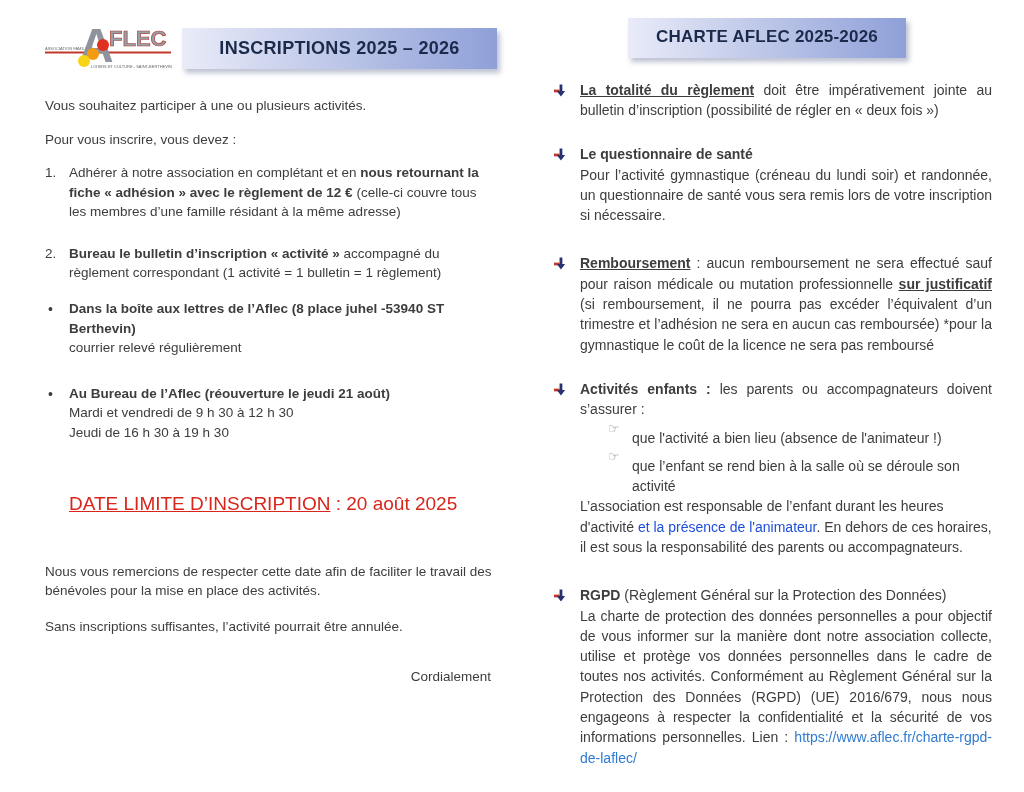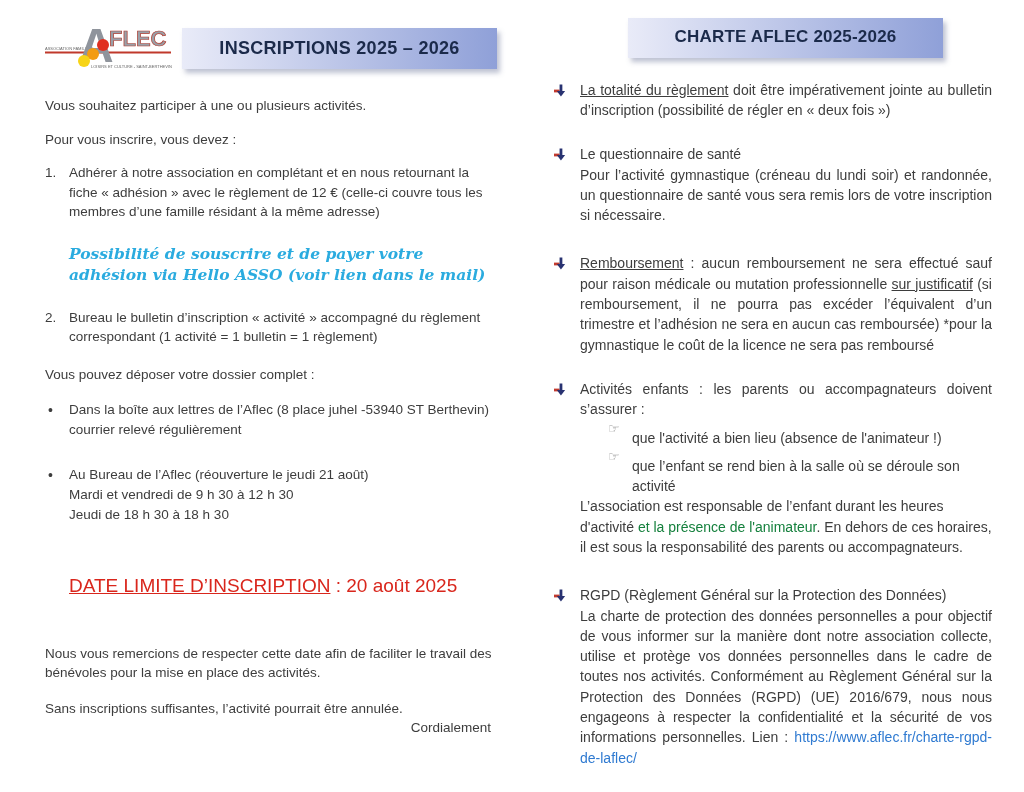--- a/index.html
+++ b/index.html
@@ -18,41 +18,41 @@
   .col-right{position:absolute;left:540px;top:18px;width:452px;}
 
   .logo-row{display:flex;align-items:flex-start;}
   .logo{width:128px;height:56px;flex:0 0 auto;}
   .banner{
     background:linear-gradient(90deg,var(--banner-from) 0%,var(--banner-to) 100%);
     color:var(--banner-text);font-weight:bold;text-align:center;
     box-shadow:3px 4px 5px rgba(110,120,155,.45);
   }
   .banner-left{flex:1;margin-left:9px;margin-top:10px;font-size:18px;padding:7px 4px 8px;letter-spacing:.3px;}
-  .banner-right{width:315px;margin-left:88px;font-size:17px;padding:7px 4px 8px;letter-spacing:.2px;}
+  .banner-right{width:278px;margin-left:88px;font-size:17px;padding:7px 4px 8px;letter-spacing:.2px;}
 
-  .b{font-weight:normal;}
+  .b{font-weight:bold;}
   .u{text-decoration:underline;}
   a.link{color:var(--link-blue);text-decoration:none;cursor:pointer;}
 
   .p{margin-top:14px;}
   .num-item{display:flex;margin-top:14px;}
   .num{width:24px;flex:0 0 auto;}
   .num-body{flex:1;}
   .script{
     margin-top:22px;margin-left:24px;font-family:"DejaVu Serif", serif;
     font-style:italic;font-weight:bold;font-size:15.5px;line-height:1.35;color:var(--script-blue);
   }
   .bullet-item{display:flex;margin-top:16px;}
   .dot{width:24px;flex:0 0 auto;text-align:left;padding-left:3px;font-size:14px;}
   .deadline{
     margin-top:48px;padding-left:24px;color:var(--red);font-weight:normal;font-size:19px;
   }
   .thanks{margin-top:44px;}
-  .closing{text-align:right;padding-right:6px;}
+  .closing{margin-top:30px;text-align:right;padding-right:6px;}
 
   .r-intro{margin-top:21px;font-size:13.3px;}
   .charte{margin-top:22px;font-size:14px;}
   .charte-item{display:flex;margin-bottom:24px;}
   .arrow-cell{width:40px;flex:0 0 auto;padding-left:14px;padding-top:3px;}
   .charte-body{flex:1;text-align:justify;}
   .sub-item{display:flex;margin-left:28px;}
   .hand{width:24px;flex:0 0 auto;color:#9a9a9a;font-size:13px;}
   .sub-text{flex:1;text-align:left;margin-top:8px;}
   .gap-lg{margin-bottom:28px;}
@@ -79,37 +79,35 @@
     </div>
 
     <p class="p" style="margin-top:22px;">Vous souhaitez participer à une ou plusieurs activités.</p>
     <p class="p">Pour vous inscrire, vous devez :</p>
 
     <div class="num-item">
       <span class="num">1.</span>
       <span class="num-body"><span>Adhérer à notre association en complétant et en </span><span class="b">nous retournant la fiche « adhésion » avec le règlement de 12 €</span><span> (celle-ci couvre tous les membres d’une famille résidant à la même adresse)</span></span>
     </div>
 
-    <p class="script">Possibilité de souscrire et de payer votre adhésion via Hello ASSO (voir lien dans le mail)</p>
 
     <div class="num-item" style="margin-top:22px;">
       <span class="num">2.</span>
       <span class="num-body"><span class="b">Bureau le bulletin d’inscription « activité »</span><span> accompagné du règlement correspondant (1 activité = 1 bulletin = 1 règlement)</span></span>
     </div>
 
-    <p class="p" style="margin-top:18px;">Vous pouvez déposer votre dossier complet :</p>
 
     <div class="bullet-item">
       <span class="dot">•</span>
       <span class="num-body"><span class="b">Dans la boîte aux lettres de l’Aflec (8 place juhel -53940 ST Berthevin)</span><br><span>courrier relevé régulièrement</span></span>
     </div>
 
     <div class="bullet-item" style="margin-top:26px;">
       <span class="dot">•</span>
-      <span class="num-body"><span class="b">Au Bureau de l’Aflec (réouverture le jeudi 21 août)</span><br><span>Mardi et vendredi de 9 h 30 à 12 h 30</span><br><span>Jeudi de 18 h 30 à 18 h 30</span></span>
+      <span class="num-body"><span class="b">Au Bureau de l’Aflec (réouverture le jeudi 21 août)</span><br><span>Mardi et vendredi de 9 h 30 à 12 h 30</span><br><span>Jeudi de 16 h 30 à 19 h 30</span></span>
     </div>
 
     <p class="deadline"><span class="u">DATE LIMITE D’INSCRIPTION</span><span> : 20 août 2025</span></p>
 
     <p class="thanks">Nous vous remercions de respecter cette date afin de faciliter le travail des bénévoles pour la mise en place des activités.</p>
     <p class="p" style="margin-top:16px;">Sans inscriptions suffisantes, l’activité pourrait être annulée.</p>
 
     <p class="closing">Cordialement</p>
 
   </div>
@@ -165,21 +163,21 @@
         <div class="charte-body">
           <div><span class="b">Activités enfants :</span><span> les parents ou accompagnateurs doivent s’assurer :</span></div>
           <div class="sub-item">
             <span class="hand">☞</span>
             <span class="sub-text"><span>que l'activité a bien lieu (absence de l'animateur !)</span></span>
           </div>
           <div class="sub-item">
             <span class="hand">☞</span>
             <span class="sub-text"><span>que l’enfant se rend bien à la salle où se déroule son activité</span></span>
           </div>
-          <div style="text-align:left;"><span>L’association est responsable de l’enfant durant les heures d'activité </span><span style="color: #15803d;">et la présence de l'animateur</span><span>. En dehors de ces horaires, il est sous la responsabilité des parents ou accompagnateurs.</span></div>
+          <div style="text-align:left;"><span>L’association est responsable de l’enfant durant les heures d'activité </span><span style="color: #1d4ed8;">et la présence de l'animateur</span><span>. En dehors de ces horaires, il est sous la responsabilité des parents ou accompagnateurs.</span></div>
         </div>
       </div>
 
       <div class="charte-item" style="margin-top:28px;">
         <span class="arrow-cell">
           <svg width="13" height="14" viewBox="0 0 14 14" aria-hidden="true">
             <rect x="0" y="5.5" width="6" height="3" fill="var(--arrow-red)"></rect>
             <rect x="6" y="0" width="3" height="7.5" fill="var(--arrow-navy)"></rect>
             <polygon points="3,7 12,7 7.5,13" fill="var(--arrow-navy)"></polygon>
           </svg>

